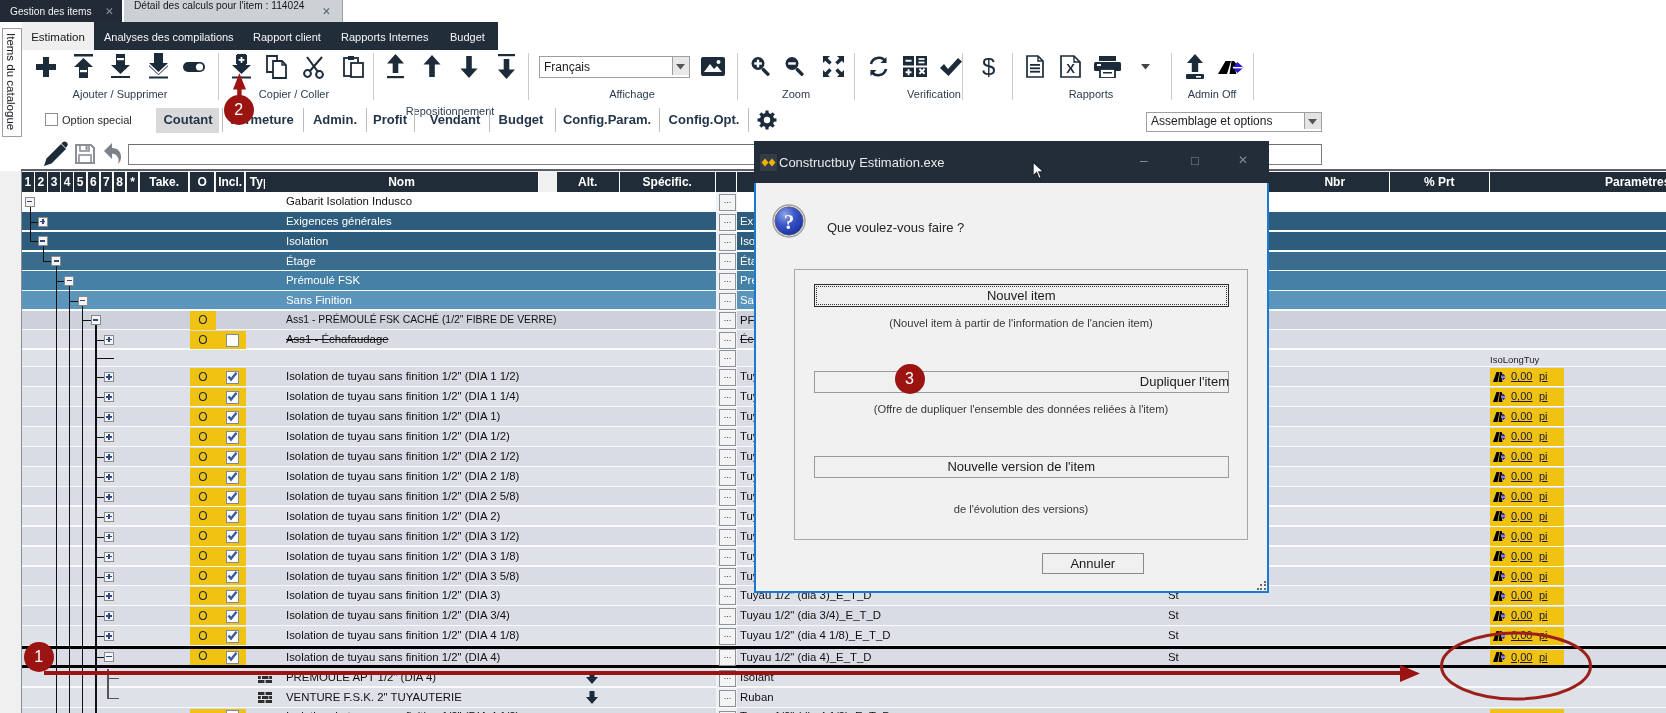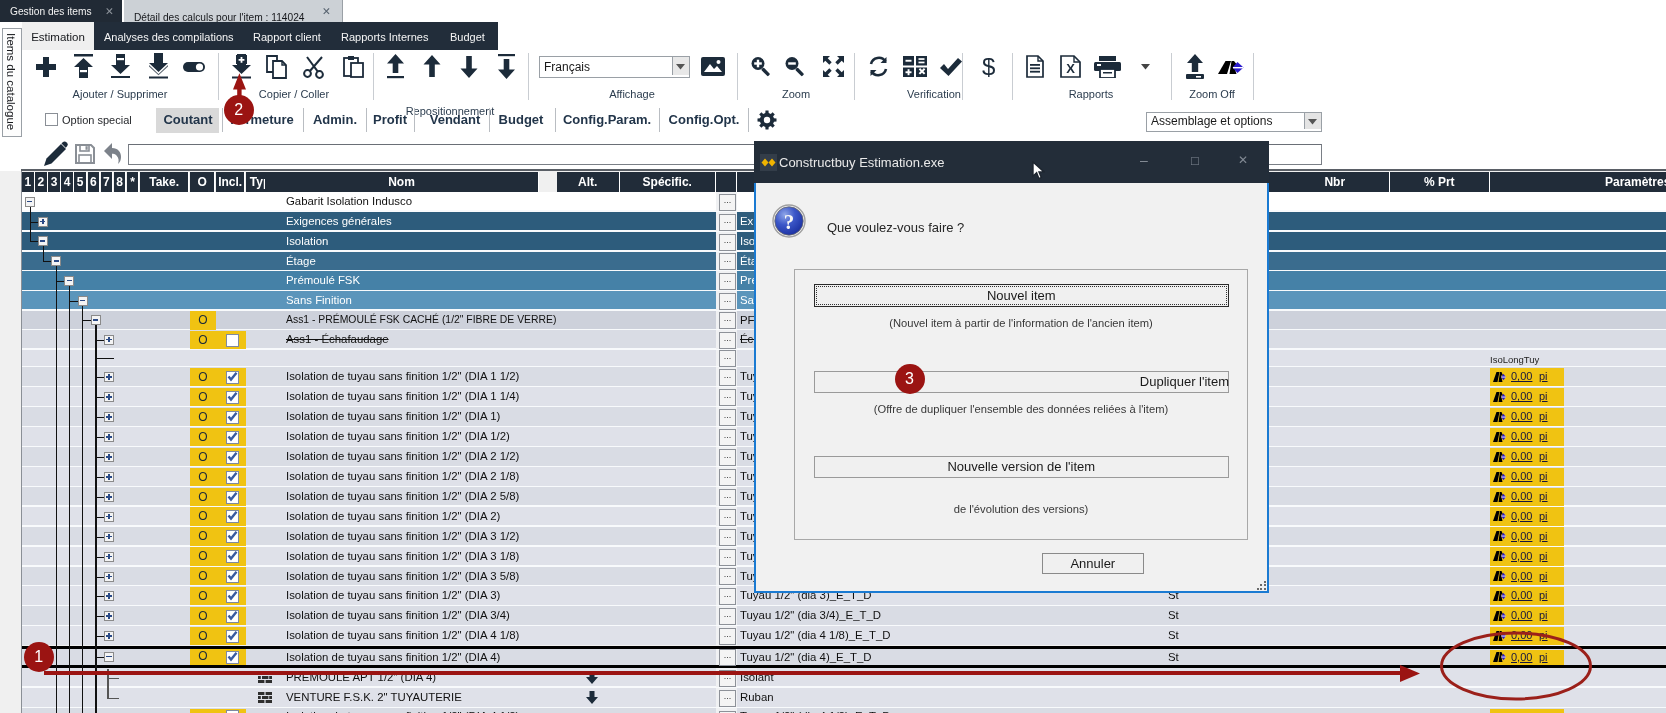--- a/index.html
+++ b/index.html
@@ -16,21 +16,21 @@
 .ycell{position:absolute;background:#f0c312;}
 .pi{position:absolute;font-size:11px;color:#16163f;text-decoration:underline;white-space:nowrap;}
 </style></head><body>
 <div id="page">
 <div style="position:absolute;left:0px;top:0px;width:1666px;height:171px;background:#ffffff;"></div>
 <div style="position:absolute;left:0px;top:0px;width:1666px;height:22px;background:#ffffff;"></div>
 <div style="position:absolute;left:0px;top:0px;width:122px;height:22px;background:#212a35;"></div>
 <div style="position:absolute;left:10px;top:6px;font-size:10.2px;color:#f2f2f2;white-space:nowrap;">Gestion des items</div>
 <div style="position:absolute;left:105px;top:5px;font-size:10.5px;color:#8d939b;white-space:nowrap;">✕</div>
 <div style="position:absolute;left:123.5px;top:0px;width:218.5px;height:22px;background:#ccd1d6;border-right:1px solid #9aa0a6;"></div>
-<div style="position:absolute;left:134px;top:12px;font-size:10.2px;color:#16181c;white-space:nowrap;">Détail des calculs pour l'item : 114024</div>
+<div style="position:absolute;left:134px;top:0;font-size:10.2px;color:#16181c;white-space:nowrap;">Détail des calculs pour l'item : 114024</div>
 <div style="position:absolute;left:322px;top:5px;font-size:10.5px;color:#55616e;white-space:nowrap;">✕</div>
 <div style="position:absolute;left:0px;top:22px;width:1666px;height:28px;background:#ffffff;"></div>
 <div style="position:absolute;left:22px;top:22px;width:72px;height:28px;background:#efefef;"></div>
 <div style="position:absolute;left:22px;top:31px;width:72px;font-size:11.5px;color:#16181c;text-align:center;white-space:nowrap;">Estimation</div>
 <div style="position:absolute;left:94px;top:22px;width:404px;height:28px;background:#222d3a;"></div>
 <div style="position:absolute;left:104px;top:31px;font-size:11px;color:#f5f5f5;white-space:nowrap;">Analyses des compilations</div>
 <div style="position:absolute;left:253px;top:31px;font-size:11px;color:#f5f5f5;white-space:nowrap;">Rapport client</div>
 <div style="position:absolute;left:341px;top:31px;font-size:11px;color:#f5f5f5;white-space:nowrap;">Rapports Internes</div>
 <div style="position:absolute;left:450px;top:31px;font-size:11px;color:#f5f5f5;white-space:nowrap;">Budget</div>
 <div style="position:absolute;left:2px;top:28px;width:18px;height:107px;background:#fdfdfd;border:1px solid #9aa0a6;"></div>
@@ -197,21 +197,21 @@
       <path d="M10 0 L18 9 H13.2 V18 H6.8 V9 H2 Z" fill="#1c2b3a"></path>
       <rect x="1" y="20" width="18" height="5" rx="1" fill="#1c2b3a"></rect>
       <rect x="11" y="22" width="5" height="1.6" fill="#fff"></rect>
     </svg>
 <svg style="position:absolute;left:1218px;top:61px;" width="26" height="13" viewBox="0 0 26 13">
       <path d="M7.5 0 H13 L9 13 H0 Z" fill="#000"></path>
       <path d="M13.5 0 H16 L20 5 H16 L18.5 13 H11.5 Z" fill="#000"></path>
       <path d="M19.5 1 L25.5 6.5 L19.5 12 L14.5 6.5 Z" fill="#2a1acc"></path>
       <rect x="15" y="6" width="10" height="1.4" fill="#fff"></rect>
     </svg>
-<div class="glabel" style="left:1212px;top:88px;">Zoom Off</div>
+<div class="glabel" style="left:1212px;top:88px;">Admin Off</div>
 <div style="position:absolute;left:45px;top:113px;width:11px;height:11px;background:#fff;border:1px solid #8a8f96;"></div>
 <div style="position:absolute;left:62px;top:114px;font-size:11px;color:#26282c;white-space:nowrap;">Option special</div>
 <div style="position:absolute;left:156px;top:108px;width:63px;height:25px;background:#d9d9d9;"></div>
 <div class="bsep" style="left:222px;"></div>
 <div class="bsep" style="left:303px;"></div>
 <div class="bsep" style="left:366px;"></div>
 <div class="bsep" style="left:414px;"></div>
 <div class="bsep" style="left:489px;"></div>
 <div class="bsep" style="left:555px;"></div>
 <div class="bsep" style="left:659px;"></div>

